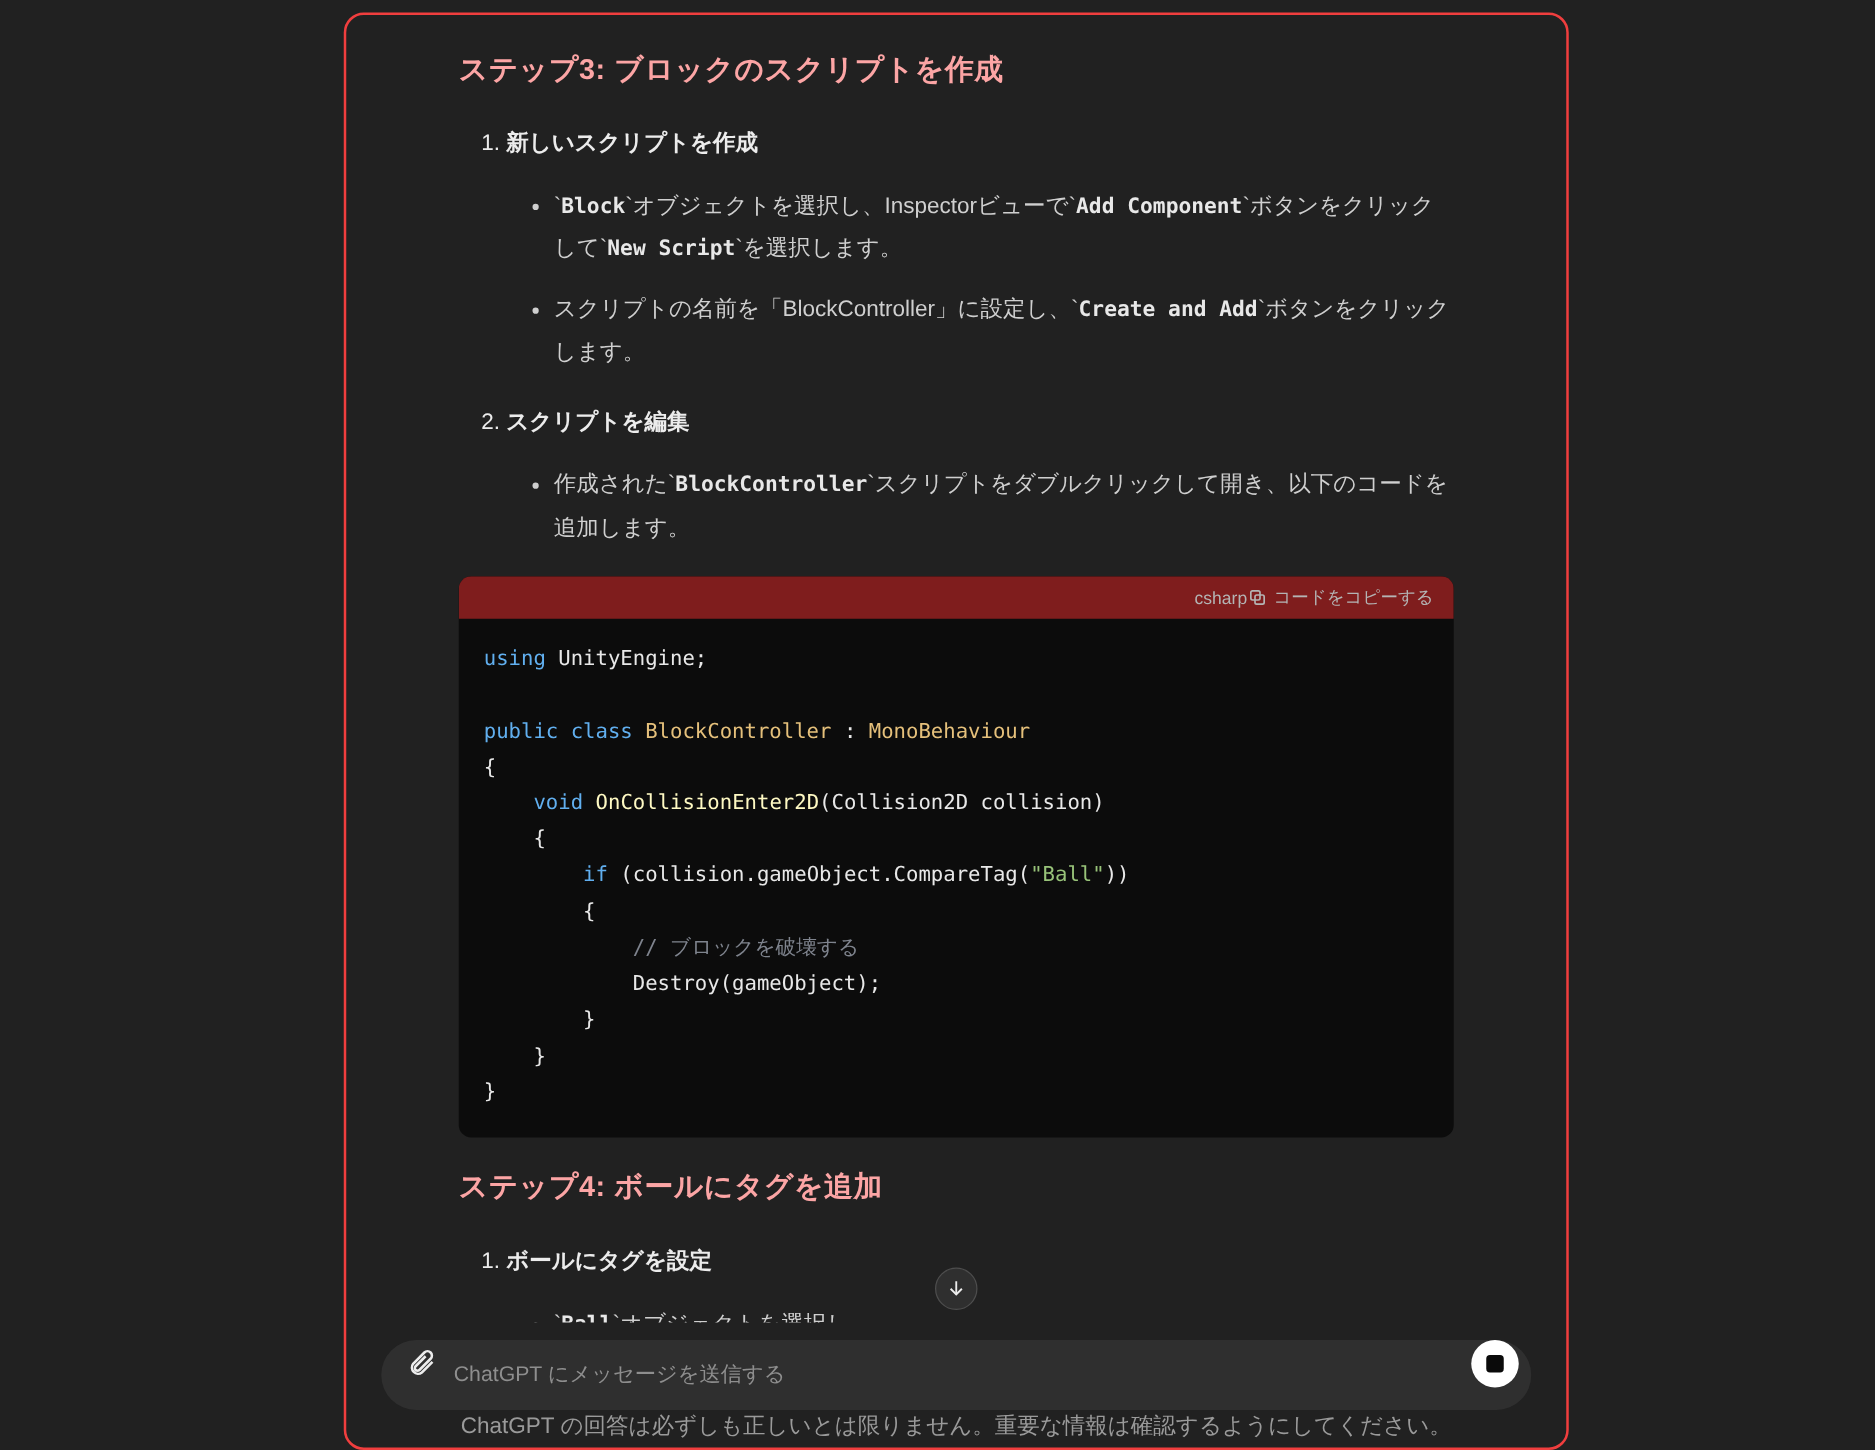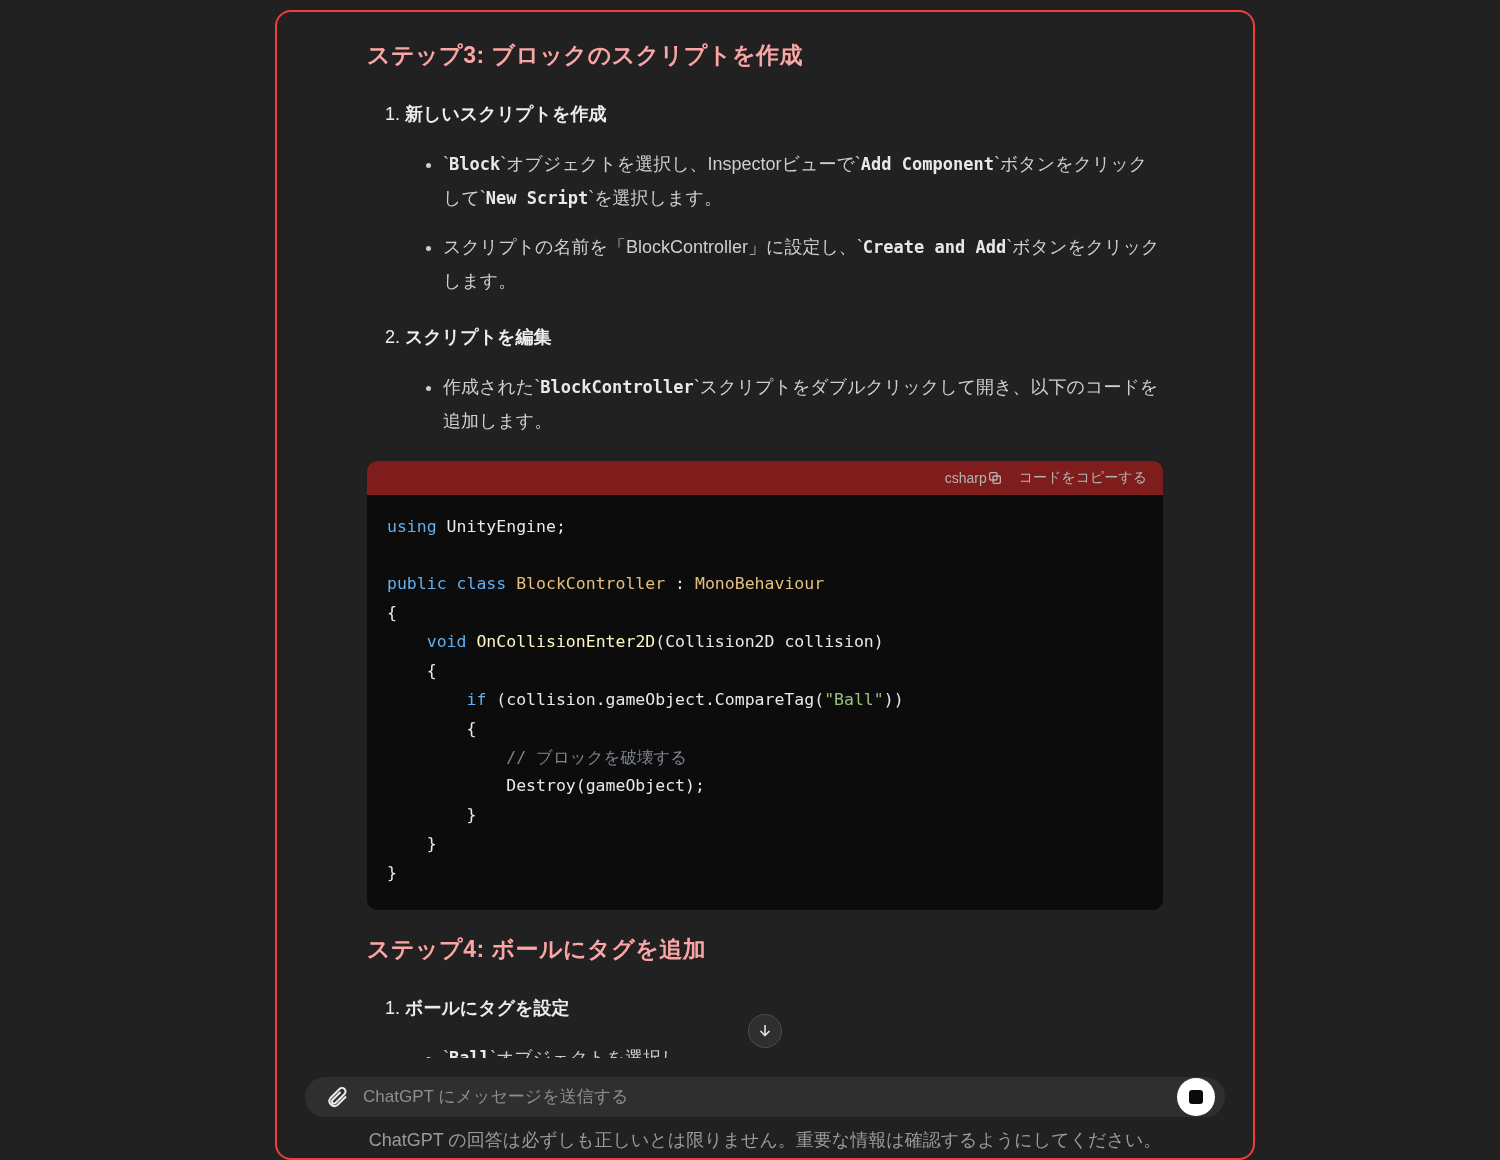--- a/index.html
+++ b/index.html
@@ -78,21 +78,21 @@
       padding: 8px 16px;
       display: flex;
       justify-content: flex-end;
       align-items: center;
       font-size: 14px;
       color: #b4b4b4;
     }
     .copy-btn {
       display: inline-flex;
       align-items: center;
-      gap: 16px;
+      gap: 5px;
       cursor: pointer;
       color: #b4b4b4;
       background: none;
       border: none;
       font-size: 14px;
       font-family: inherit;
     }
     .copy-btn svg { width: 16px; height: 16px; }
     pre.code-body {
       padding: 18px 20px 22px;
@@ -116,26 +116,25 @@
       border-radius: 50%;
       background: #2f2f2f;
       border: 1px solid #4d4d4d;
       display: flex; align-items: center; justify-content: center;
       cursor: pointer;
     }
     .scroll-down svg { width: 18px; height: 18px; color: #ececec; }
 
     .input-bar-wrap {
       position: absolute;
-      left: 28px; right: 28px; bottom: 41px;
-      height: 40px;
+      left: 28px; right: 28px; bottom: 30px;
+      height: 56px;
       background: #2f2f2f;
       border-radius: 30px;
       display: flex;
-      align-items: center;
       padding: 0 10px 0 14px;
     }
     .attach-btn {
       width: 36px; height: 36px;
       display: flex; align-items: center; justify-content: center;
       background: none; border: none; color: #ececec; cursor: pointer;
     }
     .attach-btn svg { width: 24px; height: 24px; }
     .msg-input {
       flex: 1;

